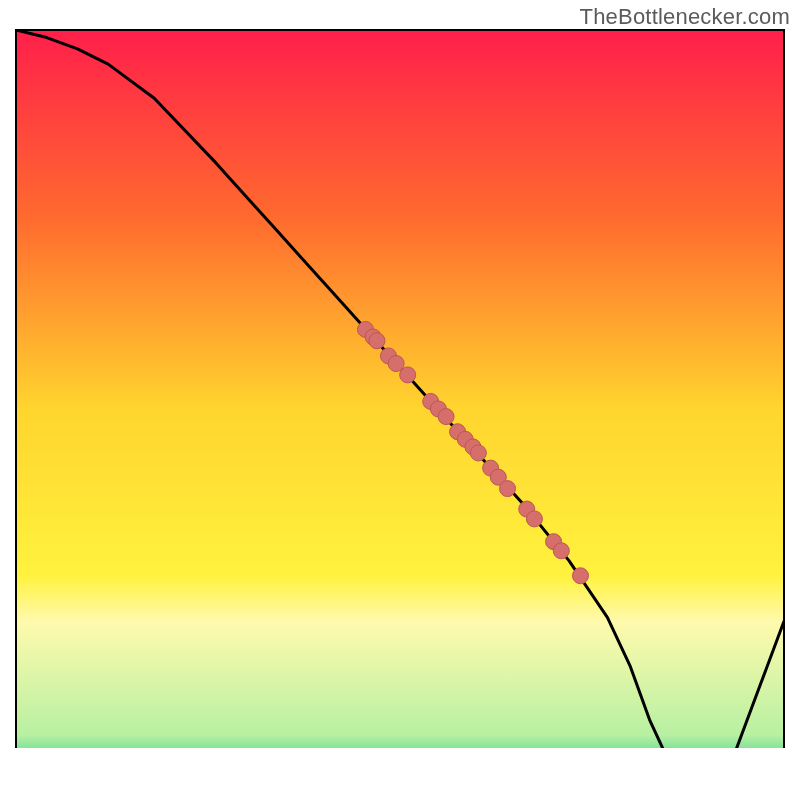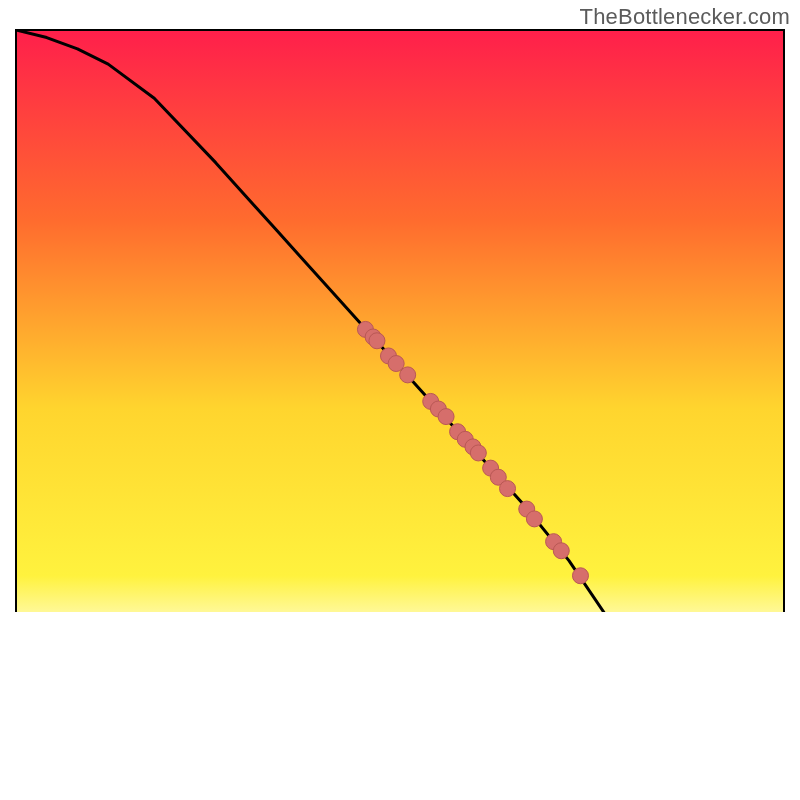--- a/index.html
+++ b/index.html
@@ -6,21 +6,21 @@
     margin: 0;
     padding: 0;
     width: 800px;
     height: 800px;
     background: #ffffff;
     font-family: Arial, Helvetica, sans-serif;
   }
   .stage {
     position: relative;
     width: 800px;
-    height: 612px;
+    height: 748px;
     overflow: hidden;
   }
   .watermark {
     position: absolute;
     top: 4px;
     right: 10px;
     font-size: 22px;
     font-weight: 500;
     color: #5b5b5b;
     letter-spacing: 0.2px;

